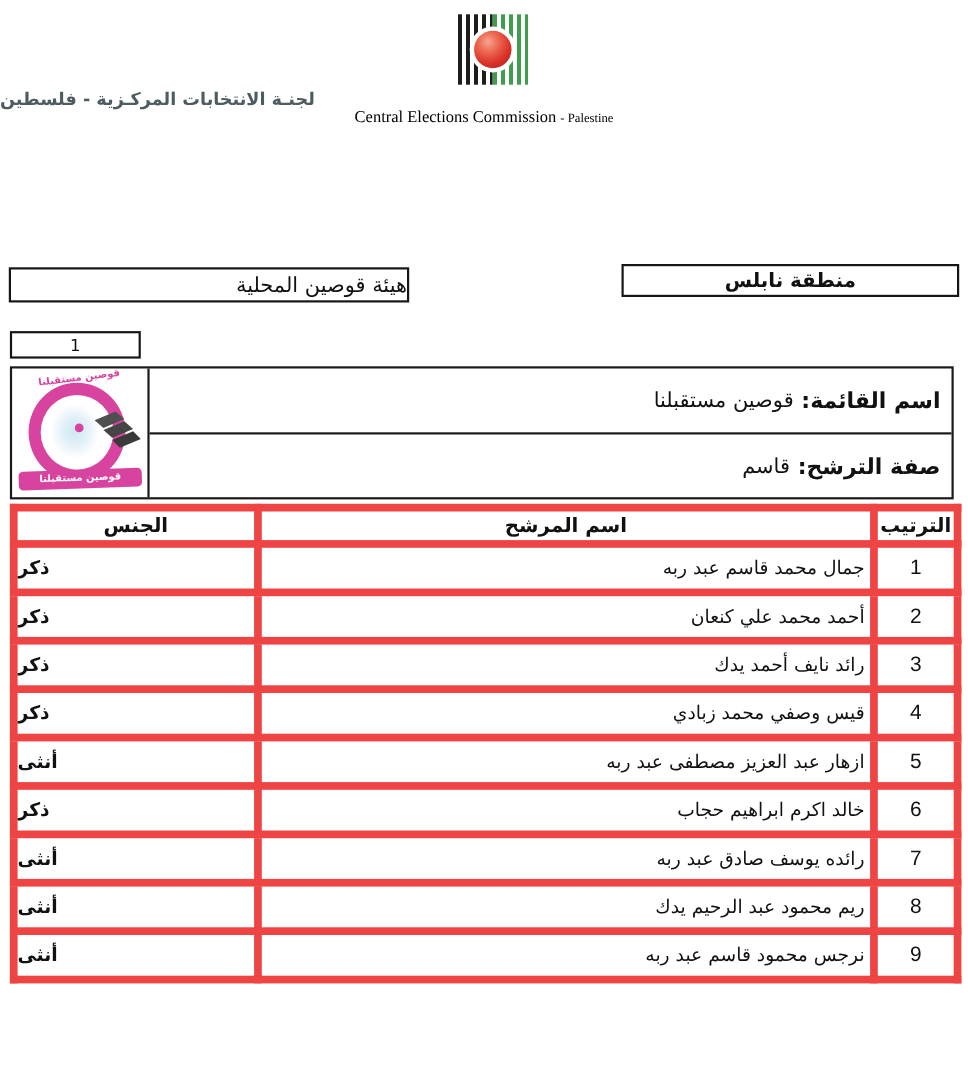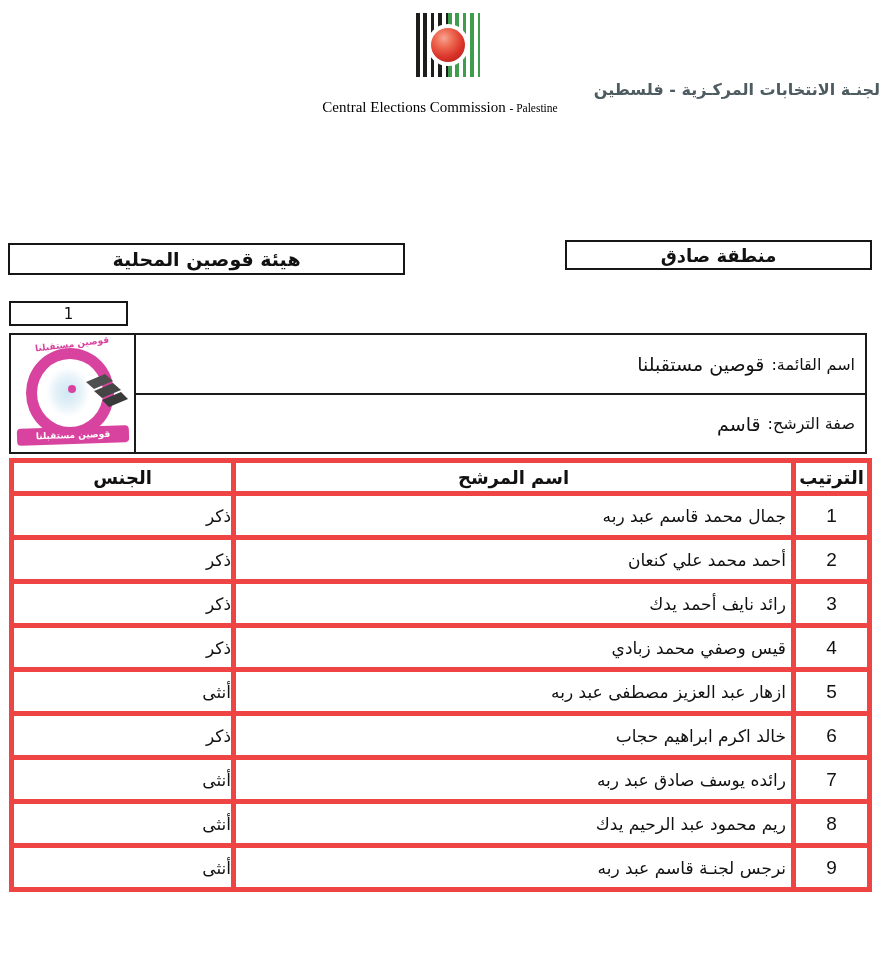--- a/index.html
+++ b/index.html
@@ -11,96 +11,96 @@
   }
   
   .cec-logo { position:absolute; left:416px; top:13px; width:64px; height:64px; }
   .cec-left  { position:absolute; left:0;  top:0; width:32px; height:64px;
                background:repeating-linear-gradient(90deg,#1d1d1b 0 3.6px,#fff 3.6px 7.4px); }
   .cec-right { position:absolute; left:32px; top:0; width:32px; height:64px;
                background:repeating-linear-gradient(90deg,#3f9e4e 0 3.6px,#fff 3.6px 7.4px); }
   .cec-white { position:absolute; left:11px; top:11px; width:42px; height:42px; border-radius:50%; background:#fff; }
   .cec-red   { position:absolute; left:15px; top:15px; width:34px; height:34px; border-radius:50%;
                background:radial-gradient(circle at 38% 30%, #f6a493 0%, #ee6a52 28%, #d93127 62%, #a5201f 100%); }
-  .org-ar { position:absolute; left:0; right:0; top:80px; text-align:right;
+  .org-ar { position:absolute; left:0; right:0; top:80px; text-align:left;
             font-size:16px; font-weight:bold; color:#4d5c60; }
   .org-en { position:absolute; left:0; right:0; top:99px; text-align:center;
             font-family:"Liberation Serif","DejaVu Serif",serif; font-size:15px; color:#000000; }
   .org-en .sub { font-size:11.5px; }
   
   .title1 { position:absolute; left:0; right:0; top:135px; text-align:center;
             direction:rtl; font-size:21px; font-weight:bold; }
   .title2 { position:absolute; left:0; right:0; top:180px; text-align:center;
             direction:rtl; font-size:20px; font-weight:bold; }
   
   .region-box    { position:absolute; left:565px; top:240px; width:307px; height:30px;
                    border:2px solid #161616; text-align:center; direction:rtl;
                    font-weight:bold; font-size:18px; line-height:27px; }
-  .authority-box { position:absolute; left:8px; top:243px; width:397px; height:32px;
-                   border:2px solid #161616; text-align:center; direction:rtl;
-                   font-weight:bold; font-size:19px; line-height:29px; }
+  .authority-box { position:absolute; left:8px; top:243px; width:364px; height:32px;
+                   border:2px solid #161616; text-align:right; direction:rtl;
+                   font-weight:normal; font-size:19px; line-height:29px; }
   .pagenum-box   { position:absolute; left:9px; top:301px; width:119px; height:25px;
                    border:2px solid #161616; text-align:center; font-size:15px; line-height:22px; }
   
   .info-table { position:absolute; left:9px; top:333px; width:858px; height:121px;
                 border:2px solid #1a1a1a; display:grid;
                 grid-template-columns:125px 1fr; grid-template-rows:58px 1fr; direction:ltr; }
   .logo-cell { grid-column:1; grid-row:1 / span 2; border-right:2px solid #1a1a1a;
                display:flex; align-items:center; justify-content:center; overflow:hidden; }
   .cell-name { grid-column:2; grid-row:1; direction:rtl; display:flex; align-items:center; padding-right:10px; }
   .cell-type { grid-column:2; grid-row:2; border-top:2px solid #1a1a1a; direction:rtl;
                display:flex; align-items:center; padding-right:10px; }
-  .info-label { font-size:16px; font-weight:normal; }
+  .info-label { font-size:20px; font-weight:bold; }
   .info-value { font-size:19px; margin-right:7px; }
   
   .list-logo { position:relative; width:106px; height:106px; }
   .ll-arc   { position:absolute; left:4px; top:-2px; width:96px; text-align:center; font-size:9px;
               color:#d8439f; font-weight:bold; transform:rotate(-7deg); white-space:nowrap; }
   .ll-ring  { position:absolute; left:6px; top:7px; width:88px; height:90px;
               border:11px solid #d8439f; border-radius:50%; }
   .ll-blob  { position:absolute; left:26px; top:26px; width:44px; height:50px;
               background:radial-gradient(closest-side,#cfe7f3 0%,#e4f1f8 55%,rgba(255,255,255,0) 100%); }
   .ll-dot   { position:absolute; left:48px; top:44px; width:8px; height:8px; border-radius:50%; background:#d8439f; }
   .ll-books { position:absolute; right:-2px; top:32px; }
   .ll-banner{ position:absolute; left:-3px; bottom:3px; width:112px; height:17px; background:#d8439f;
               border-radius:4px; transform:rotate(-2deg); color:#fff; font-size:9px; font-weight:bold;
               text-align:center; line-height:17px; direction:rtl; white-space:nowrap; overflow:hidden; }
   
   .cand-wrap { position:absolute; left:9px; top:458px; width:858px; }
   table.cand { border-collapse:collapse; table-layout:fixed; width:858px; direction:rtl;
                border:2px solid #161616; border-bottom:3px solid #161616; }
-  table.cand th, table.cand td { border:5px solid #ef4444; overflow:hidden; }
+  table.cand th, table.cand td { border:7px solid #ef4444; overflow:hidden; }
   table.cand th { height:33px; font-size:18px; font-weight:bold; text-align:center; }
   table.cand td { height:44px; }
   col.c-rank   { width:76px; }
   col.c-name   { width:560px; }
   col.c-gender { width:222px; }
   td.rank-cell   { text-align:center; font-size:19px; font-family:"Liberation Sans","DejaVu Sans",sans-serif; }
   td.name-cell   { text-align:right; padding-right:5px; font-size:17px; }
-  td.gender-cell { text-align:right; font-size:17px; }
+  td.gender-cell { text-align:left; font-size:17px;font-weight:bold; }
 </style>
 </head>
 <body>
 
 <div class="page">
 
   <div class="cec-logo">
     <div class="cec-left"></div>
     <div class="cec-right"></div>
     <div class="cec-white"></div>
     <div class="cec-red"></div>
   </div>
   <div class="org-ar">لجنـة الانتخابات المركـزية - فلسطين</div>
   <div class="org-en">
     <span>Central Elections Commission</span>
     <span class="sub">- Palestine</span>
   </div>
 
 
-  <div class="region-box">منطقة صادق</div>
+  <div class="region-box">منطقة نابلس</div>
   <div class="authority-box">هيئة قوصين المحلية</div>
   <div class="pagenum-box">1</div>
 
   <div class="info-table">
     <div class="logo-cell">
       <div class="list-logo">
         <div class="ll-ring"></div>
         <div class="ll-blob"></div>
         <div class="ll-dot"></div>
         <div class="ll-arc">قوصين مستقبلنا</div>
@@ -172,20 +172,20 @@
           <td class="name-cell">رائده يوسف صادق عبد ربه</td>
           <td class="gender-cell">أنثى</td>
         </tr>
         <tr>
           <td class="rank-cell">8</td>
           <td class="name-cell">ريم محمود عبد الرحيم يدك</td>
           <td class="gender-cell">أنثى</td>
         </tr>
         <tr>
           <td class="rank-cell">9</td>
-          <td class="name-cell">نرجس لجنـة قاسم عبد ربه</td>
+          <td class="name-cell">نرجس محمود قاسم عبد ربه</td>
           <td class="gender-cell">أنثى</td>
         </tr>
       </tbody>
     </table>
   </div>
 
 </div>
 
 </body></html>

